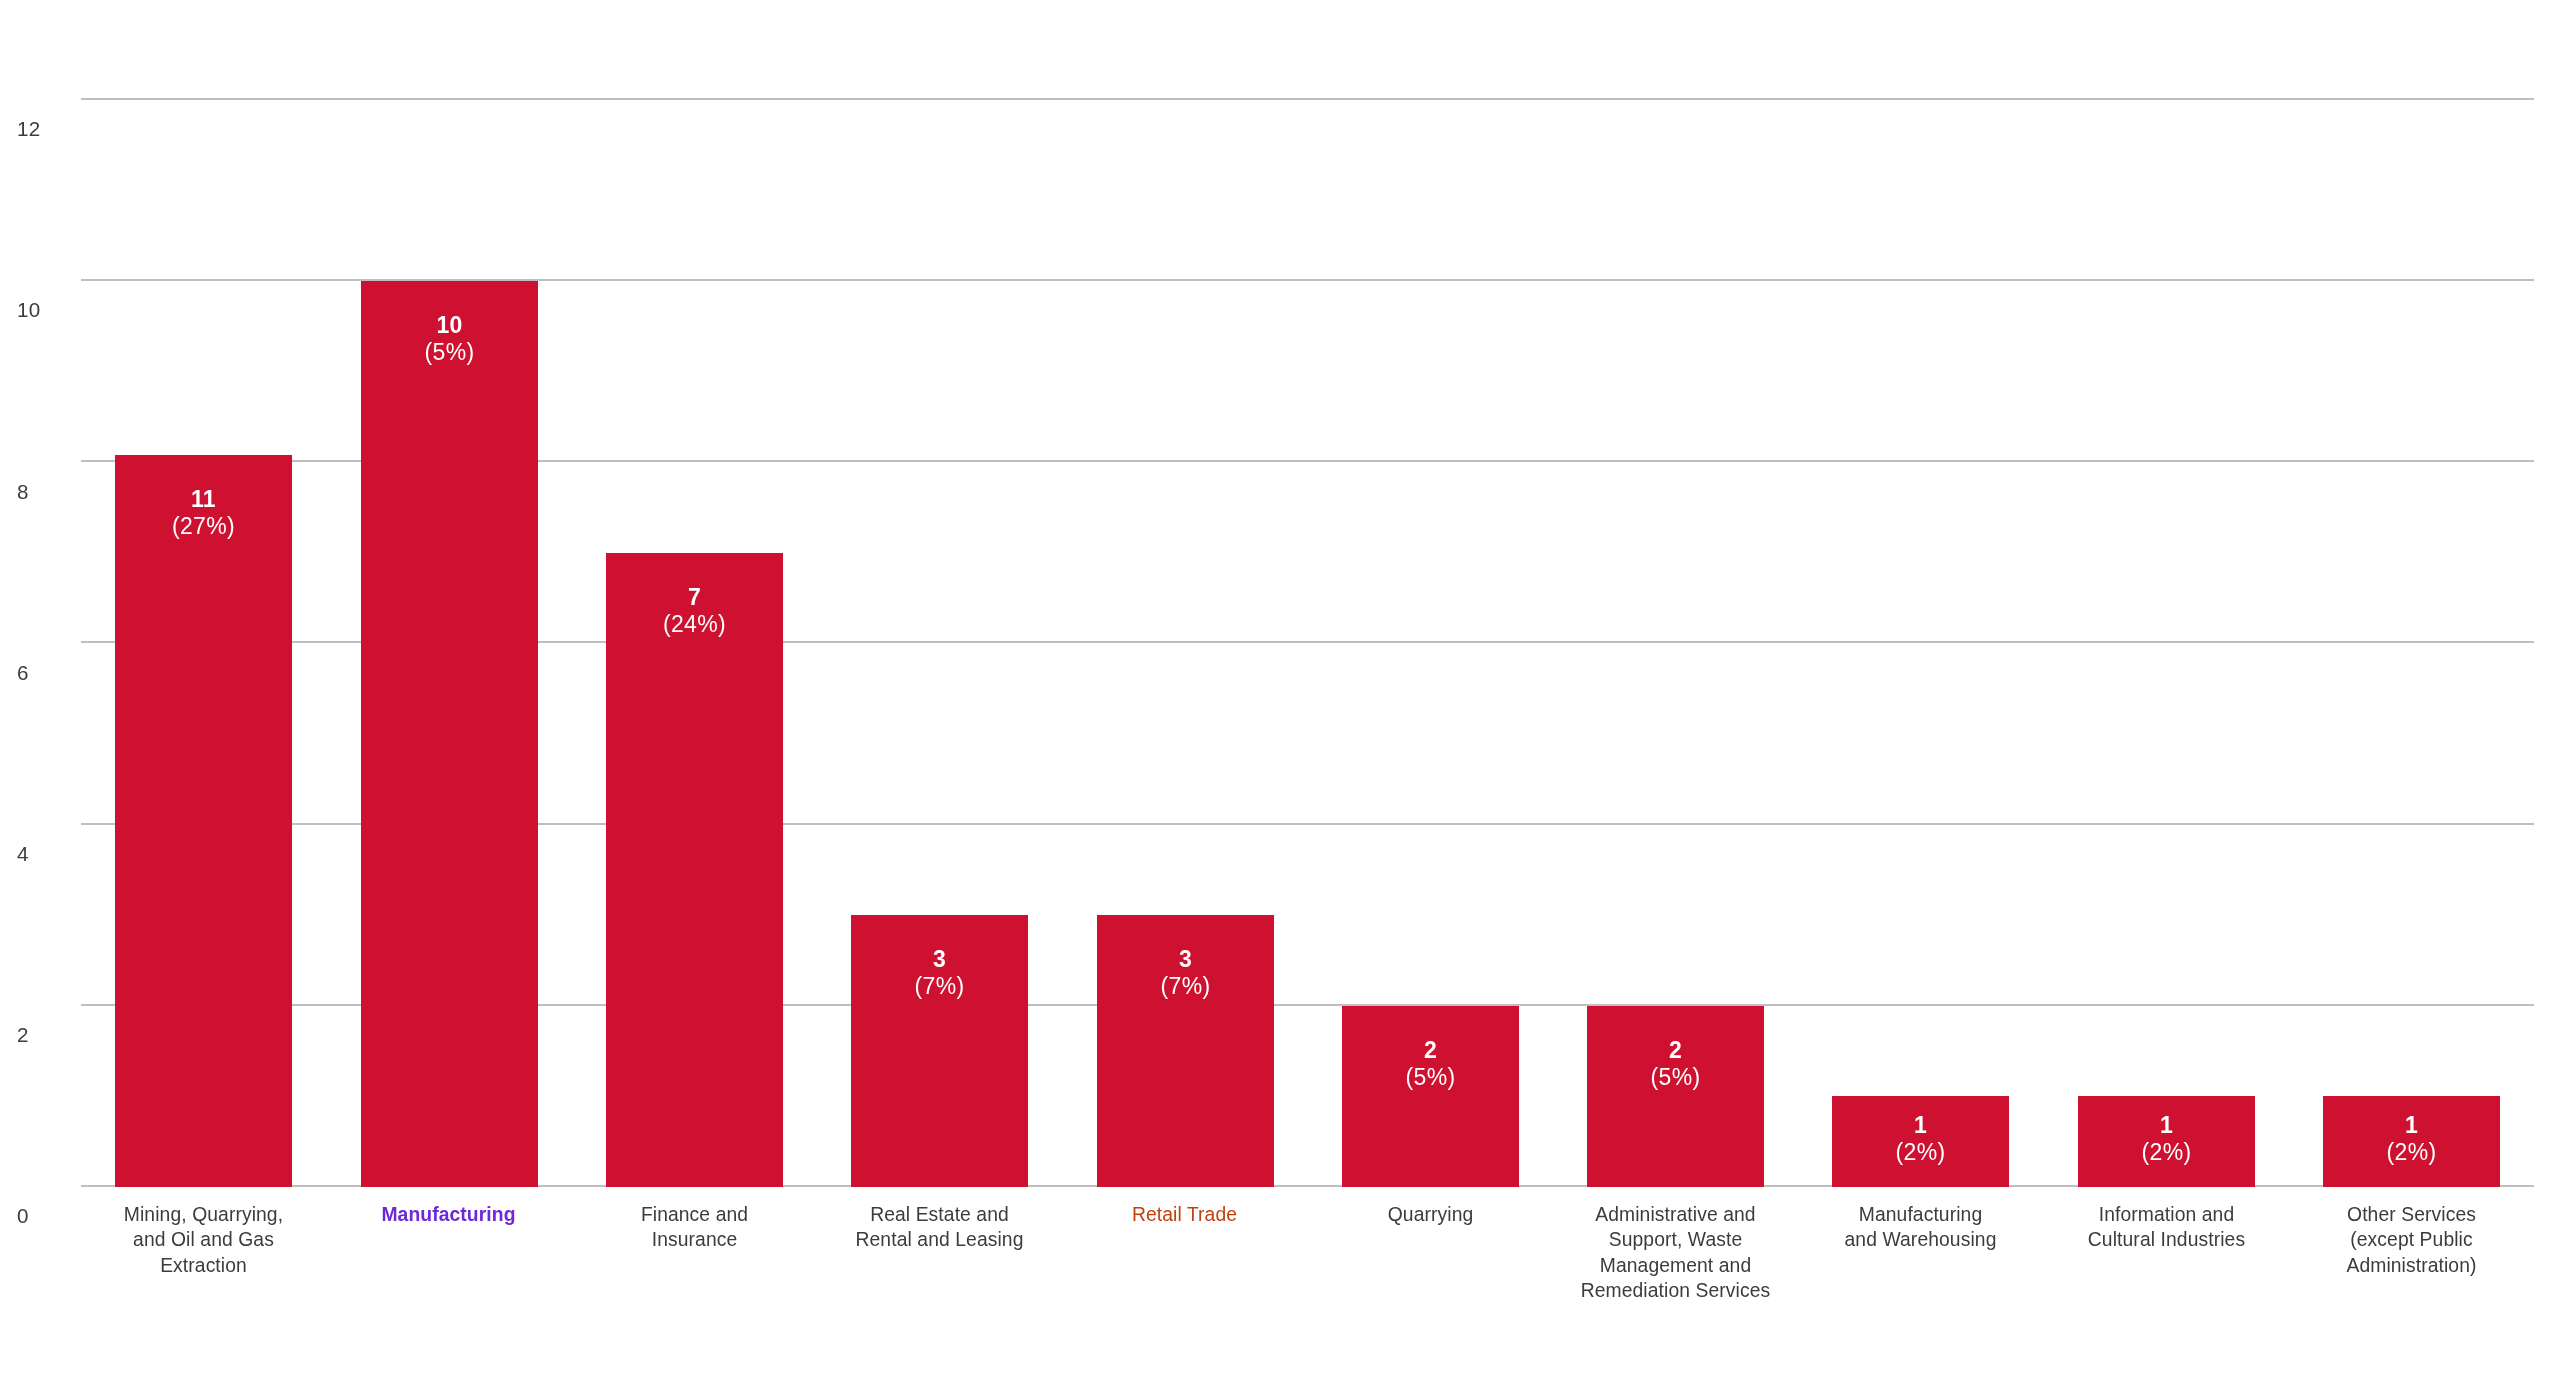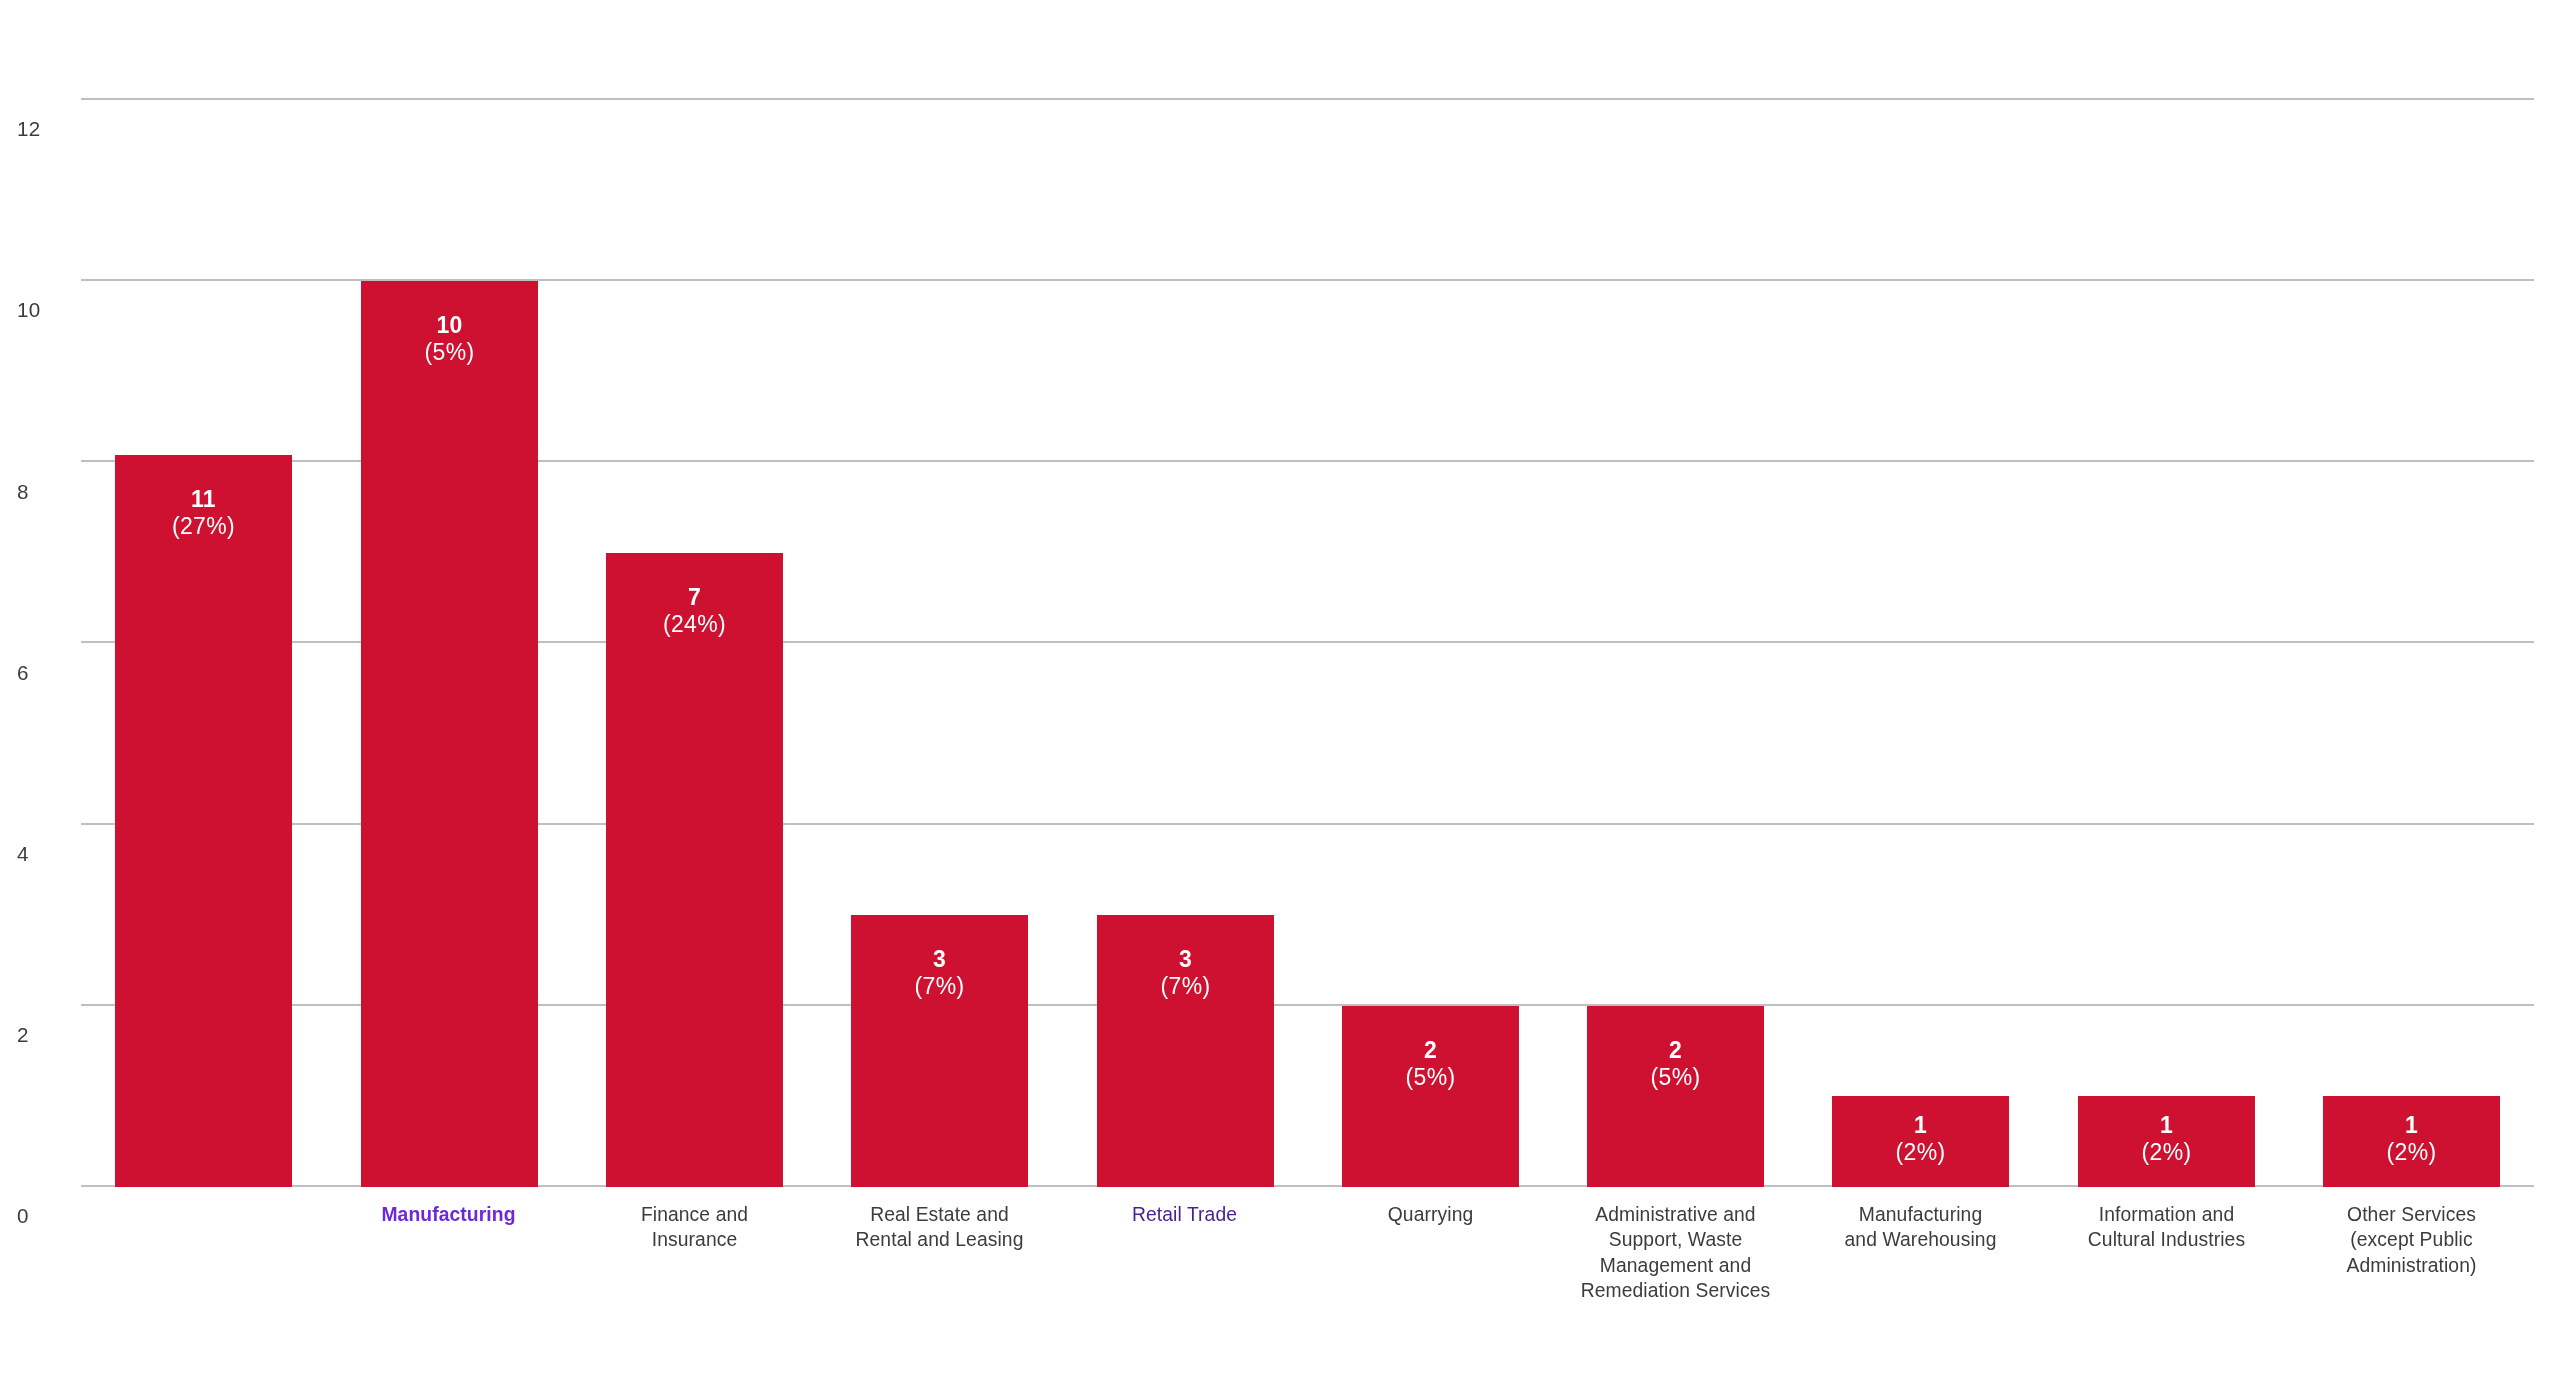--- a/index.html
+++ b/index.html
@@ -193,32 +193,37 @@
       </div>
       <div class="bar" title="Other Services (except Public Administration)" style="left: 2242px; width: 177px; height: 91px; background: rgb(206, 17, 48);">
         <div class="bar-label" style="color: rgb(255, 255, 255); top: 16.3px;">
           <span class="count">1</span>
           <span class="pct">(2%)</span>
         </div>
       </div>
     </div>
 
   <div class="xlabels-layer" id="xlabels-layer">
+      <div class="xlabel" style="left: 0px; width: 245px; color: rgb(60, 60, 60);">
+        <span>Mining, Quarrying,</span>
+        <span>and Oil and Gas</span>
+        <span>Extraction</span>
+      </div>
       <div class="xlabel" style="left: 245px; width: 245px; color: #6d28d9; font-weight: bold;">
         <span>Manufacturing</span>
       </div>
       <div class="xlabel" style="left: 491px; width: 245px; color: rgb(60, 60, 60);">
         <span>Finance and</span>
         <span>Insurance</span>
       </div>
       <div class="xlabel" style="left: 736px; width: 245px; color: rgb(60, 60, 60);">
         <span>Real Estate and</span>
         <span>Rental and Leasing</span>
       </div>
-      <div class="xlabel" style="left: 981px; width: 245px; color: #4c1d95;">
+      <div class="xlabel" style="left: 981px; width: 245px; color: #c2410c;">
         <span>Retail Trade</span>
       </div>
       <div class="xlabel" style="left: 1227px; width: 245px; color: rgb(60, 60, 60);">
         <span>Quarrying</span>
       </div>
       <div class="xlabel" style="left: 1472px; width: 245px; color: rgb(60, 60, 60);">
         <span>Administrative and</span>
         <span>Support, Waste</span>
         <span>Management and</span>
         <span>Remediation Services</span>

